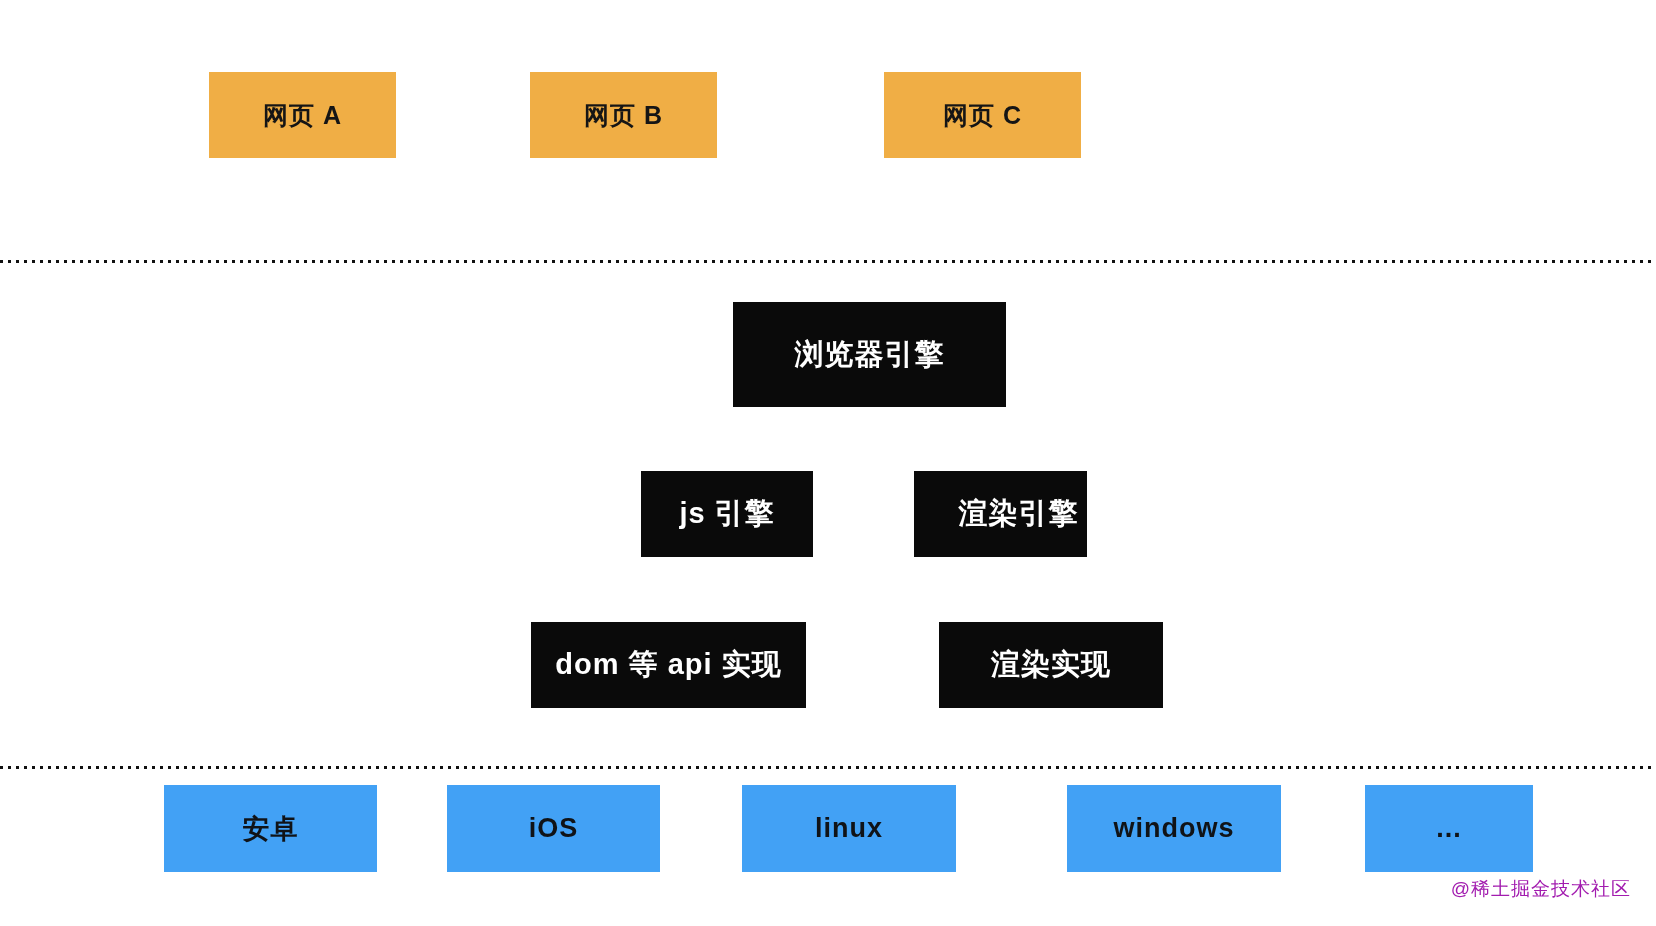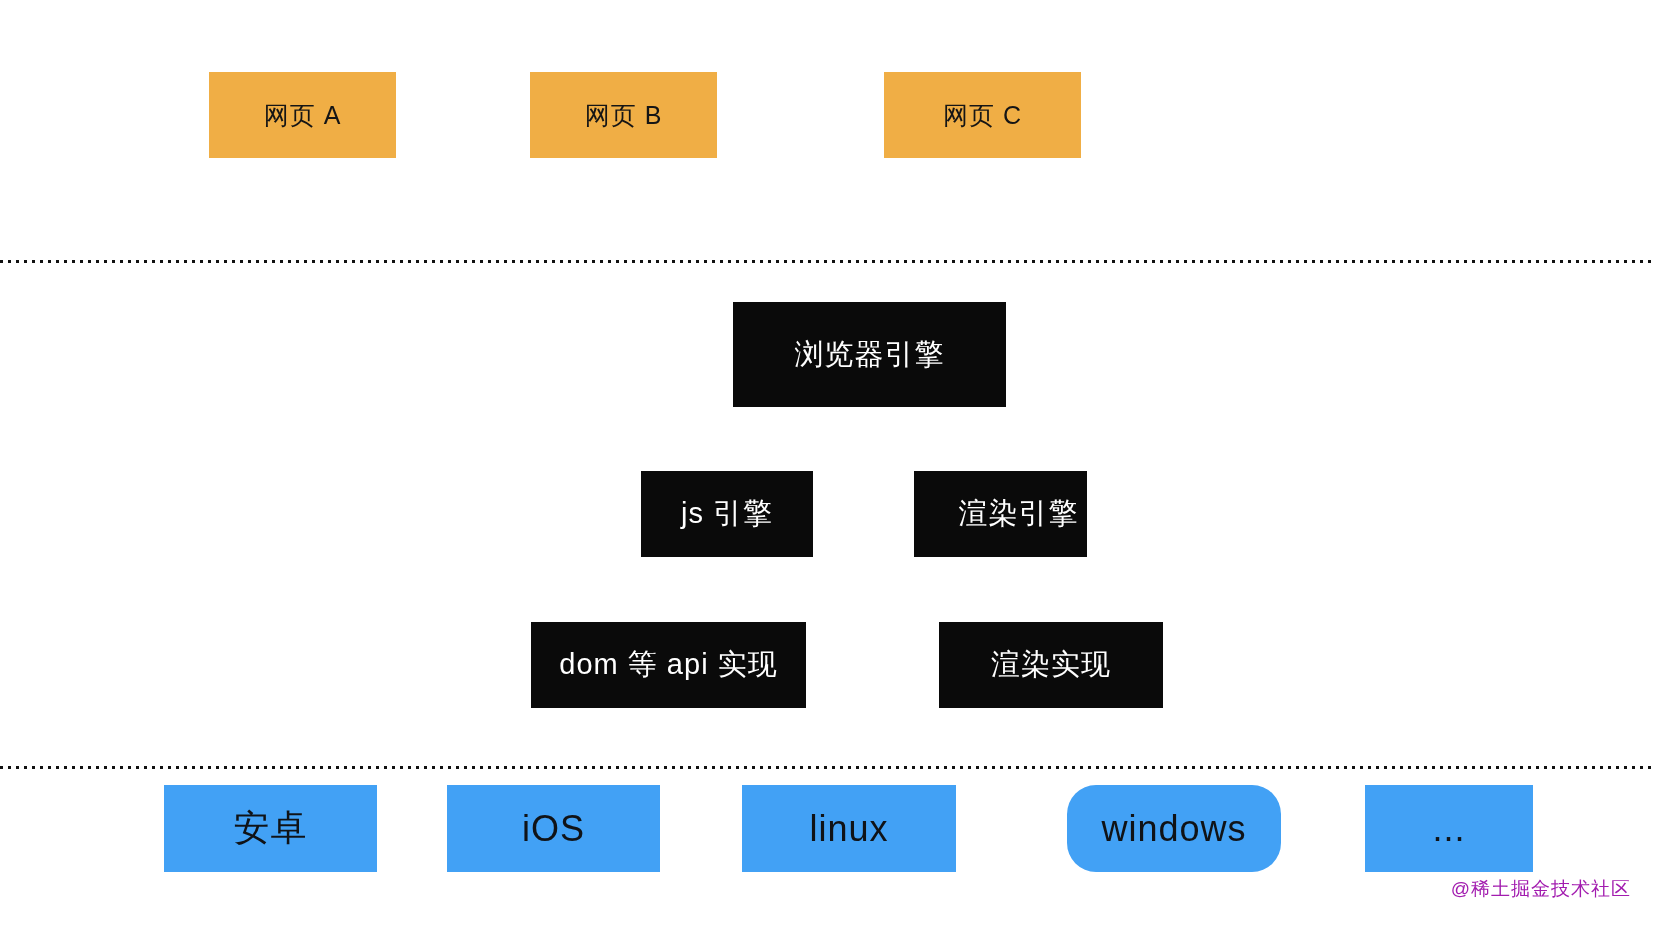--- a/index.html
+++ b/index.html
@@ -13,40 +13,40 @@
     width: 1656px;
     height: 926px;
     background: #ffffff;
     overflow: hidden;
   }
   .box {
     position: absolute;
     display: flex;
     align-items: center;
     justify-content: center;
-    font-weight: 400;
+    font-weight: 700;
     letter-spacing: 1px;
     box-sizing: border-box;
     white-space: nowrap;
   }
   .web-box {
     background: #F0AE45;
     color: #151515;
     font-size: 25px;
     height: 86px;
   }
   .engine-box {
     background: #0A0A0A;
     color: #ffffff;
     font-size: 29px;
   }
   .platform-box {
     background: #42A1F5;
     color: #101317;
-    font-size: 36px;
+    font-size: 27px;
     height: 87px;
   }
   .dotted-separator {
     position: absolute;
     left: 0;
     width: 1656px;
     height: 3px;
     background: repeating-linear-gradient(to right, #111111 0px, #111111 3px, transparent 3px, transparent 8px);
   }
   .watermark {
@@ -68,21 +68,21 @@
 
   #browser-engine { left: 733px; top: 302px; width: 273px; height: 105px; }
   #js-engine      { left: 641px; top: 471px; width: 172px; height: 86px; }
   #render-engine  { left: 914px; top: 471px; width: 173px; height: 86px; padding-left: 36px; }
   #dom-api        { left: 531px; top: 622px; width: 275px; height: 86px; }
   #render-impl    { left: 939px; top: 622px; width: 224px; height: 86px; }
 
   #platform-android { left: 164px;  top: 785px; width: 213px; }
   #platform-ios     { left: 447px;  top: 785px; width: 213px; }
   #platform-linux   { left: 742px;  top: 785px; width: 214px; }
-  #platform-windows { left: 1067px; top: 785px; width: 214px; border-radius: 29px; }
+  #platform-windows { left: 1067px; top: 785px; width: 214px; }
   #platform-more    { left: 1365px; top: 785px; width: 168px; }
 </style>
 </head>
 <body>
 
 <div class="diagram">
 
   <div id="web-a" class="box web-box">网页 A</div>
   <div id="web-b" class="box web-box">网页 B</div>
   <div id="web-c" class="box web-box">网页 C</div>

